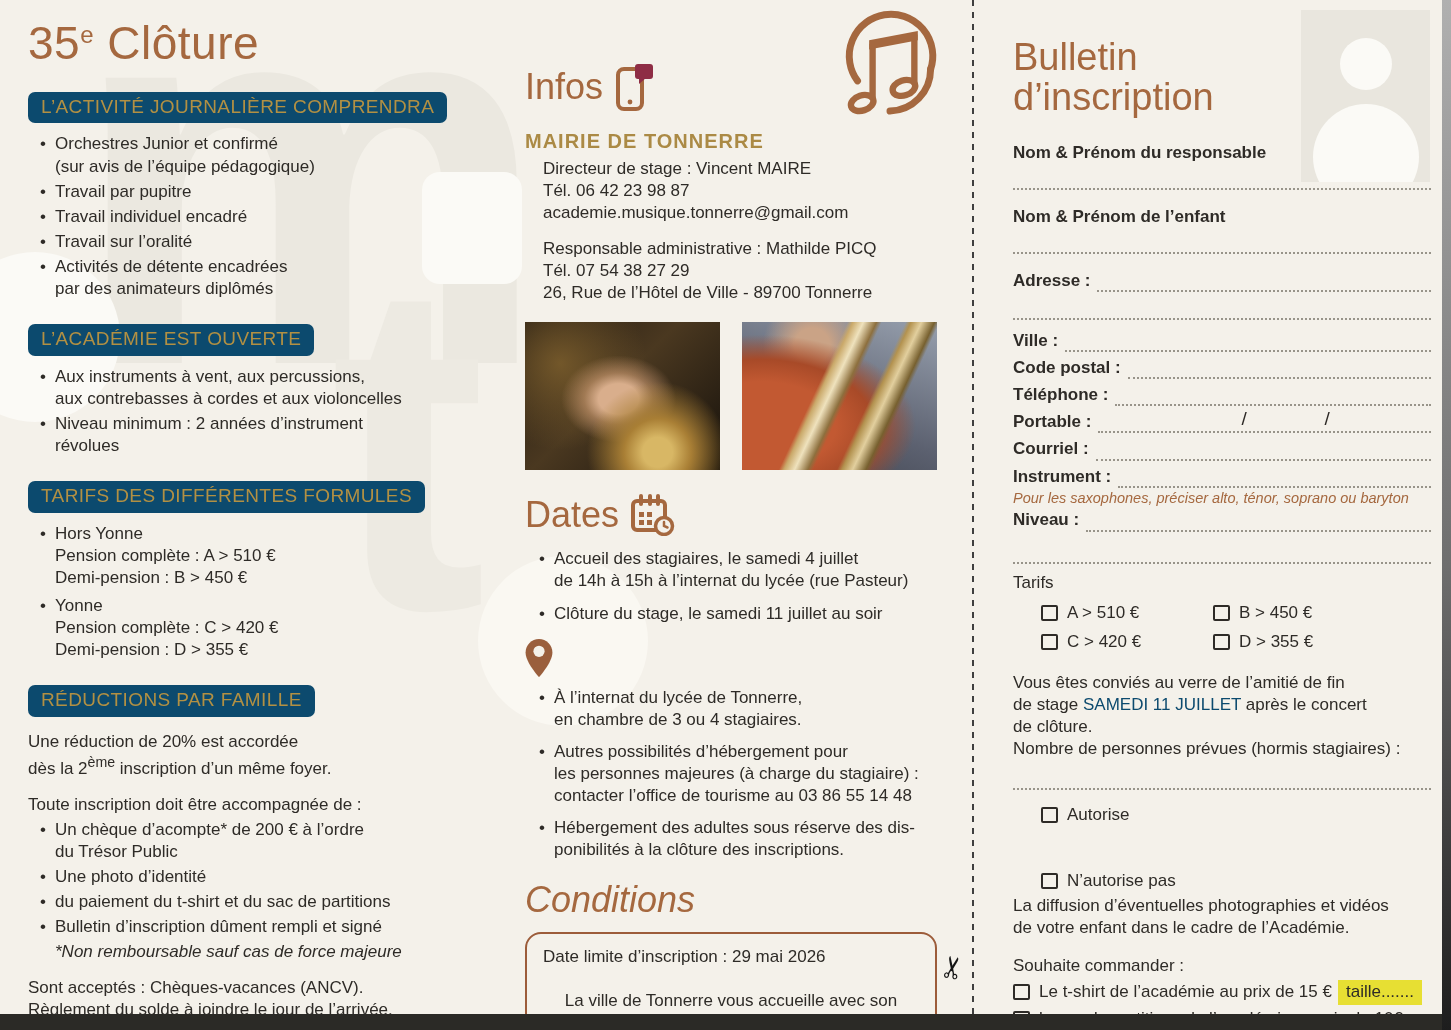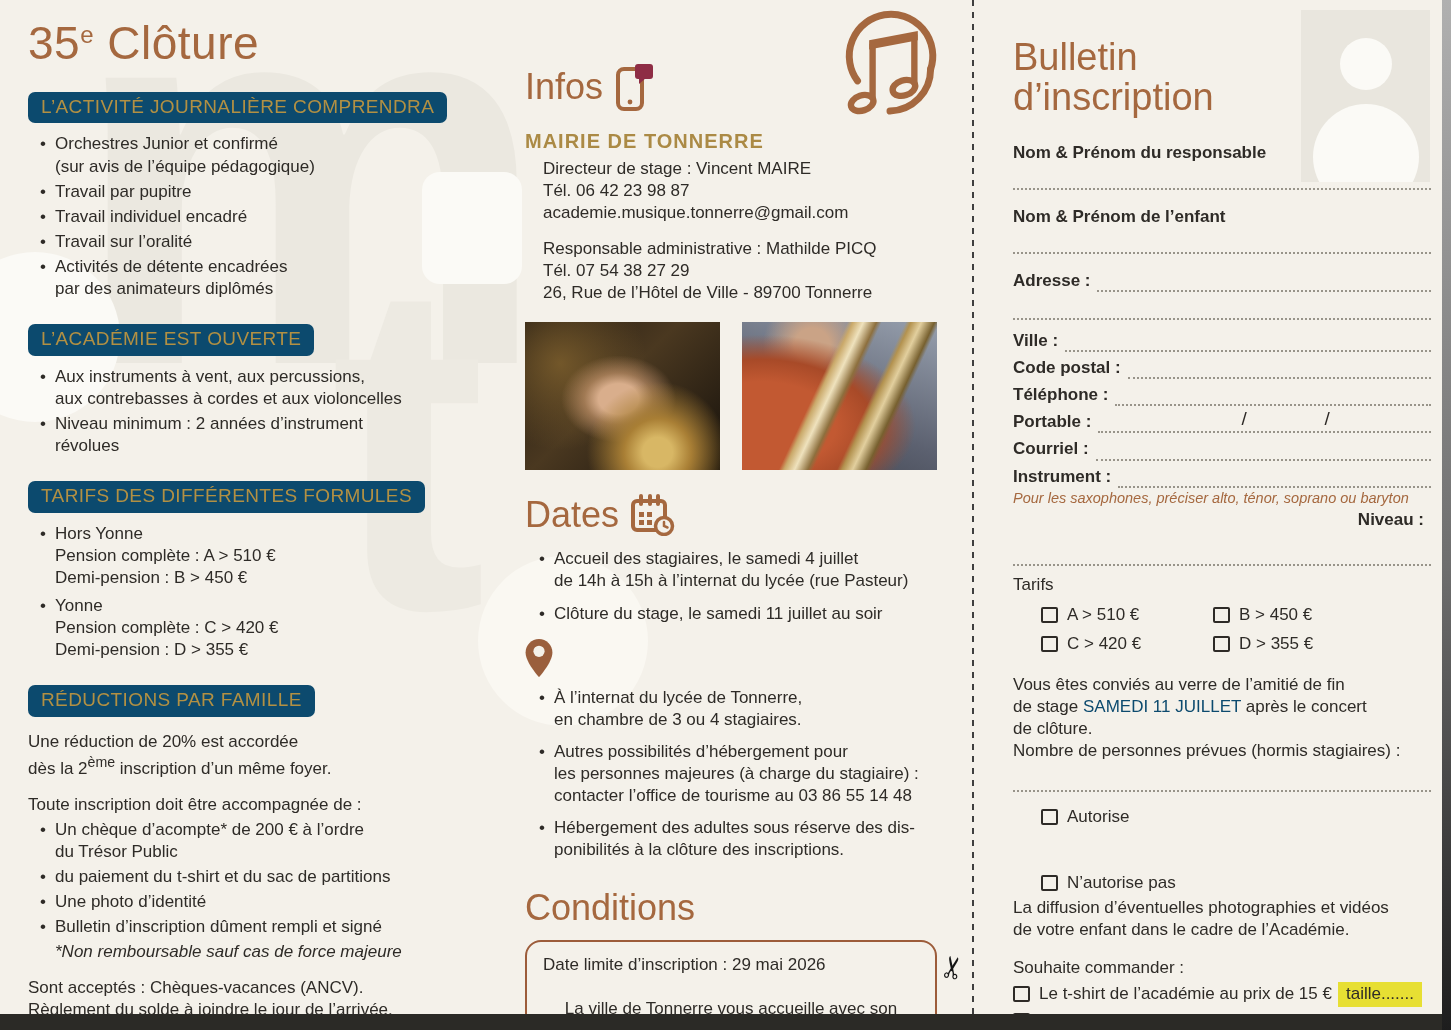--- a/index.html
+++ b/index.html
@@ -48,21 +48,21 @@
   .photo-trombone{background:
     linear-gradient(115deg, rgba(0,0,0,0) 40%, #caa96a 42%, #efe2bd 46%, #8d6f3d 51%, rgba(0,0,0,0) 53%),
     linear-gradient(115deg, rgba(0,0,0,0) 62%, #b3924f 64%, #e2cf9e 68%, #77602f 73%, rgba(0,0,0,0) 75%),
     radial-gradient(ellipse at 10% 70%, #c25932 0 30%, #a84a28 45%, rgba(0,0,0,0) 62%),
     radial-gradient(circle at 36% 16%, #caa386 0 10%, rgba(0,0,0,0) 28%),
     linear-gradient(200deg,#97a0ae,#5c6170 60%,#3f434e);}
   .dates-h{margin-top:22px;}
   .mid .bullet{margin-top:10px;}
   #mid .bullets{margin:10px 0 0 12px;}
   .heberg-h{margin-top:14px;}
-  .cond-h{margin-top:24px;}
+  .cond-h{margin-top:16px;font-style:italic;}
   .cond-box{
     border:2px solid #9c5c3a;border-radius:16px;margin-top:8px;
     padding:12px 16px 14px;
   }
   .cond-center{text-align:center;margin-top:22px;}
   
   #form{left:1013px;top:38px;width:418px;}
   #form h2{font-size:38px;line-height:1.05;color:#a5683f;}
   .flabel{font-weight:bold;white-space:nowrap;padding-right:7px;}
   .frow{display:flex;align-items:flex-end;margin-top:5px;}
@@ -170,24 +170,24 @@
       <span class="bl">Une réduction de 20% est accordée</span>
       <span class="bl"><span>dès la 2</span><sup>ème</sup><span> inscription  d’un même foyer.</span></span>
     </div>
     <div class="lpara bold">Toute inscription doit être accompagnée de :</div>
     <div class="bullets" style="margin-left:10px;margin-top:2px;">
       <div class="bullet">
         <span class="bl">Un chèque d’acompte* de 200 € à l’ordre</span>
         <span class="bl">du Trésor Public</span>
       </div>
       <div class="bullet">
+          <span class="bl">Une photo d’identité</span>
+        </div>
+      <div class="bullet">
           <span class="bl">du paiement du t-shirt et du sac de partitions</span>
-        </div>
-      <div class="bullet">
-          <span class="bl">Une photo d’identité</span>
         </div>
       <div class="bullet">
           <span class="bl">Bulletin d’inscription dûment rempli et signé</span>
         </div>
       <div class="small-note">*Non remboursable sauf cas de force majeure</div>
     </div>
     <div class="lpara">
       <span class="bl"><span class="bold">Sont acceptés :</span><span> Chèques-vacances (ANCV).</span></span>
       <span class="bl">Règlement du solde à joindre le jour de l’arrivée.</span>
       <span class="bl">Paiement possible par virement (demander le RIB à</span>
@@ -335,21 +335,21 @@
   </div>
   <div class="frow">
     <span class="flabel">Courriel :</span>
     <span class="dot-fill"></span>
   </div>
   <div class="frow">
     <span class="flabel">Instrument :</span>
     <span class="dot-fill"></span>
   </div>
   <div class="inst-note">Pour les saxophones, préciser alto, ténor, soprano ou baryton</div>
-  <div class="frow" style="margin-top:2px;flex-direction:column;">
+  <div class="frow" style="margin-top:2px;">
     <span class="flabel">Niveau :</span>
     <span class="dot-fill"></span>
   </div>
   <div class="dotline-full" style="margin-top:18px;"></div>
 
   <div class="bold" style="margin-top:6px;">Tarifs</div>
   <div class="tarif-rows">
     <span class="tarif-cell">
         <span class="cb"></span>
         <span>A &gt; 510 €</span>

